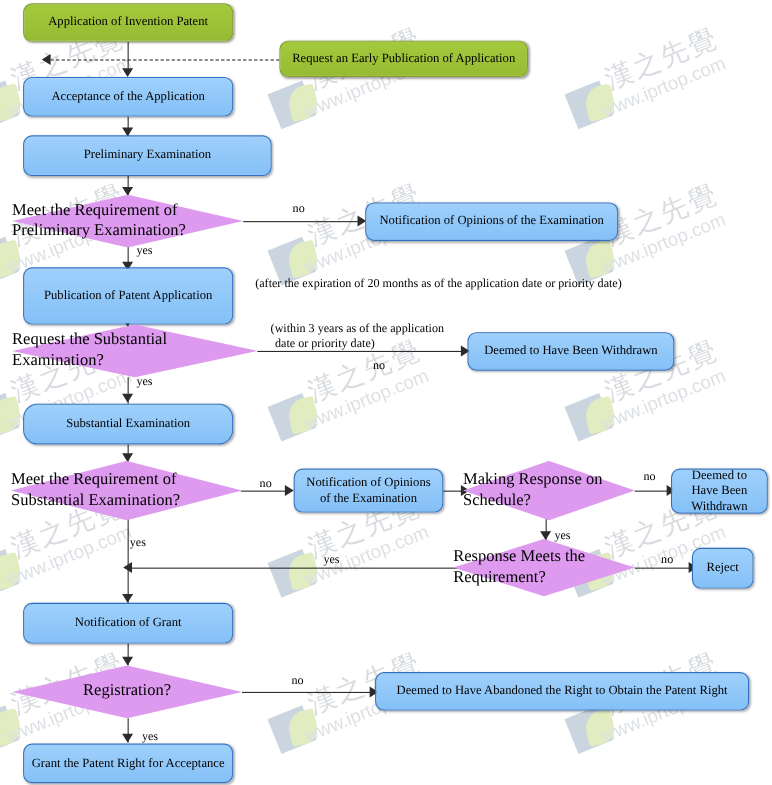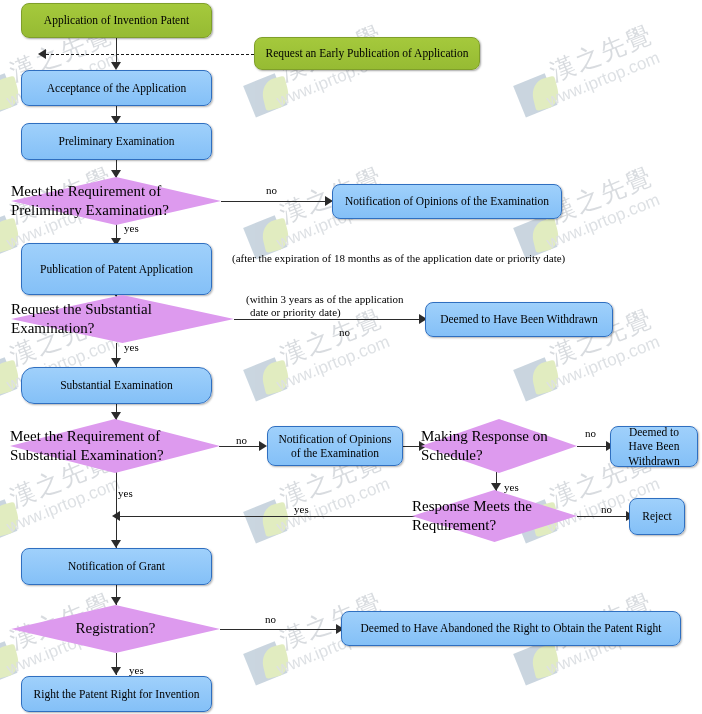--- a/index.html
+++ b/index.html
@@ -212,21 +212,21 @@
   </div>
 
   <div class="node box green" style="left:254px;top:37px;width:226px;height:33px;">
     <span>Request an Early Publication of Application</span>
   </div>
 
   <div class="node box blue" style="left:21px;top:70px;width:191px;height:36px;">
     <span>Acceptance of the Application</span>
   </div>
 
-  <div class="node box blue" style="left:21px;top:123px;width:191px;height:37px;text-align:right;">
+  <div class="node box blue" style="left:21px;top:123px;width:226px;height:37px;text-align:right;">
     <span>Preliminary Examination</span>
   </div>
 
   <div class="diamond" style="left:11px;top:177px;width:210px;height:48px;">
     <svg width="210" height="48" viewBox="0 0 210 48">
         <polygon points="105,0 210,24 105,48 0,24" fill="#dd9aee"></polygon>
       </svg>
     <div class="dlabel">Meet the Requirement of Preliminary Examination?</div>
   </div>
 
@@ -295,33 +295,33 @@
         <polygon points="104.5,0 209,24 104.5,48 0,24" fill="#dd9aee"></polygon>
       </svg>
     <div class="dlabel">Registration?</div>
   </div>
 
   <div class="node box blue" style="left:341px;top:611px;width:340px;height:35px;">
     <span>Deemed to Have Abandoned the Right to Obtain the Patent Right</span>
   </div>
 
   <div class="node box blue" style="left:21px;top:676px;width:191px;height:36px;">
-    <span>Right the Patent Right for Invention</span>
+    <span>Grant the Patent Right for Acceptance</span>
   </div>
 
   <div class="lbl" style="left:266px;top:184px;">no</div>
   <div class="lbl" style="left:124px;top:222px;">yes</div>
   <div class="lbl" style="left:339px;top:326px;">no</div>
   <div class="lbl" style="left:124px;top:341px;">yes</div>
   <div class="lbl" style="left:236px;top:434px;">no</div>
   <div class="lbl" style="left:585px;top:427px;">no</div>
   <div class="lbl" style="left:504px;top:481px;">yes</div>
   <div class="lbl" style="left:601px;top:503px;">no</div>
   <div class="lbl" style="left:294px;top:503px;">yes</div>
   <div class="lbl" style="left:118px;top:487px;">yes</div>
   <div class="lbl" style="left:265px;top:613px;">no</div>
   <div class="lbl" style="left:129px;top:664px;">yes</div>
 
-  <div class="note" style="left:232px;top:252px;">(after the expiration of 18 months as of the application date or priority date)</div>
+  <div class="note" style="left:232px;top:252px;">(after the expiration of 20 months as of the application date or priority date)</div>
   <div class="note" style="left:246px;top:283px;margin-top:10px;">(within 3 years as of the application</div>
   <div class="note" style="left:250px;top:306px;">date or priority date)</div>
 
 </div>
 
 </body></html>

